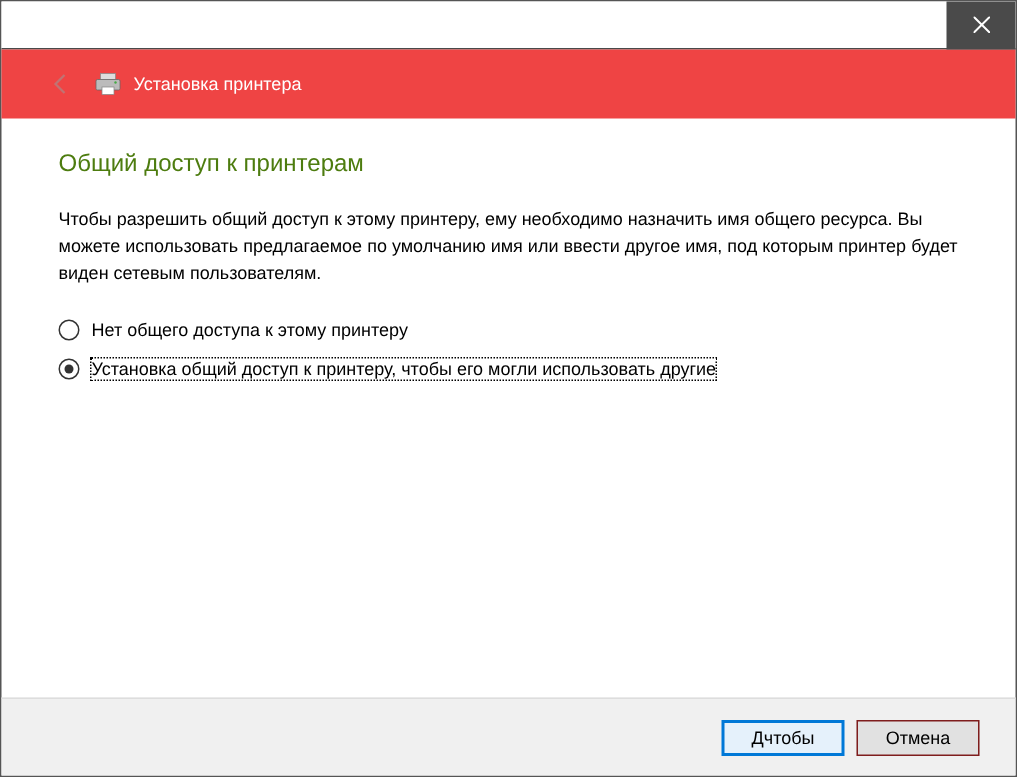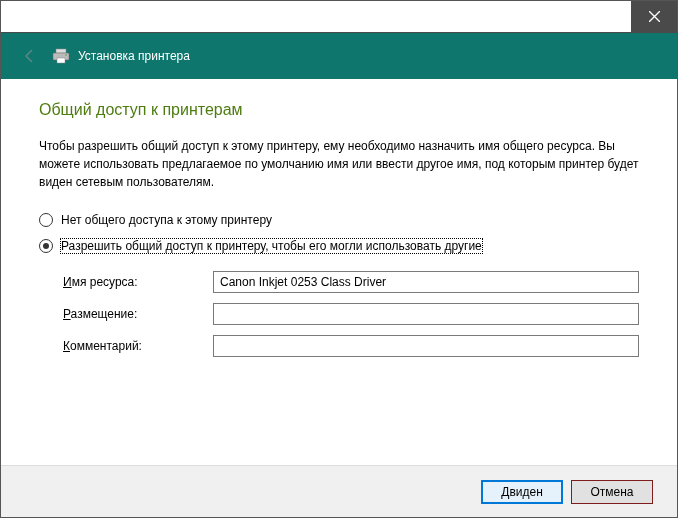--- a/index.html
+++ b/index.html
@@ -8,21 +8,21 @@
     .titlebar {
       height: 32px; background: #fff; display: flex; justify-content: flex-end; align-items: center;
       border-bottom: 1px solid #4a4a4a;
     }
     .close-btn {
       width: 46px; height: 32px; display: flex; align-items: center; justify-content: center;
       background: #4a4a4a; cursor: pointer;
     }
     .close-btn svg { width: 11px; height: 11px; }
     .header {
-      height: 46px; background: #0f766e; display: flex; align-items: center; padding-left: 19px;
+      height: 46px; background: #ef4444; display: flex; align-items: center; padding-left: 30px;
     }
     .back-arrow {
       width: 20px; height: 20px; display: flex; align-items: center; justify-content: center;
       margin-right: 12px; opacity: 0.55; cursor: default;
     }
     .back-arrow svg { width: 16px; height: 16px; }
     .printer-icon { margin-right: 8px; display:flex; align-items:center; }
     .header-title { color: #fff; font-size: 12px; }
     .content { padding: 22px 38px 0 38px; }
     .page-title { color: #4d7c0f; font-size: 16px; font-weight: 400; margin-bottom: 18px; }
@@ -92,38 +92,24 @@
     <div class="page-title">Общий доступ к принтерам</div>
     <div class="description">Чтобы разрешить общий доступ к этому принтеру, ему необходимо назначить имя общего ресурса. Вы можете использовать предлагаемое по умолчанию имя или ввести другое имя, под которым принтер будет виден сетевым пользователям.</div>
 
     <div class="radio-group">
       <div class="radio-row">
         <span class="radio"></span>
         <span class="radio-label">Нет общего доступа к этому принтеру</span>
       </div>
       <div class="radio-row">
         <span class="radio checked"></span>
-        <span class="radio-label focus">Разрешить общий доступ к принтеру, чтобы его могли использовать другие</span>
+        <span class="radio-label focus">Установка общий доступ к принтеру, чтобы его могли использовать другие</span>
       </div>
     </div>
 
-    <div class="form-grid">
-      <div class="form-row">
-        <span class="form-label"><span class="mn">И</span><span>мя ресурса:</span></span>
-        <input class="form-input" type="text" value="Canon Inkjet 0253 Class Driver" style="">
-      </div>
-      <div class="form-row">
-        <span class="form-label"><span class="mn">Р</span><span>азмещение:</span></span>
-        <input class="form-input" type="text" value="" style="">
-      </div>
-      <div class="form-row">
-        <span class="form-label"><span class="mn">К</span><span>омментарий:</span></span>
-        <input class="form-input" type="text" value="" style="">
-      </div>
-    </div>
   </div>
 
   <div class="footer">
-    <button class="btn primary"><span class="mn">Д</span><span>виден</span></button>
+    <button class="btn primary"><span class="mn">Д</span><span>чтобы</span></button>
     <button class="btn">Отмена</button>
   </div>
 
 </div>
 
 </body></html>

